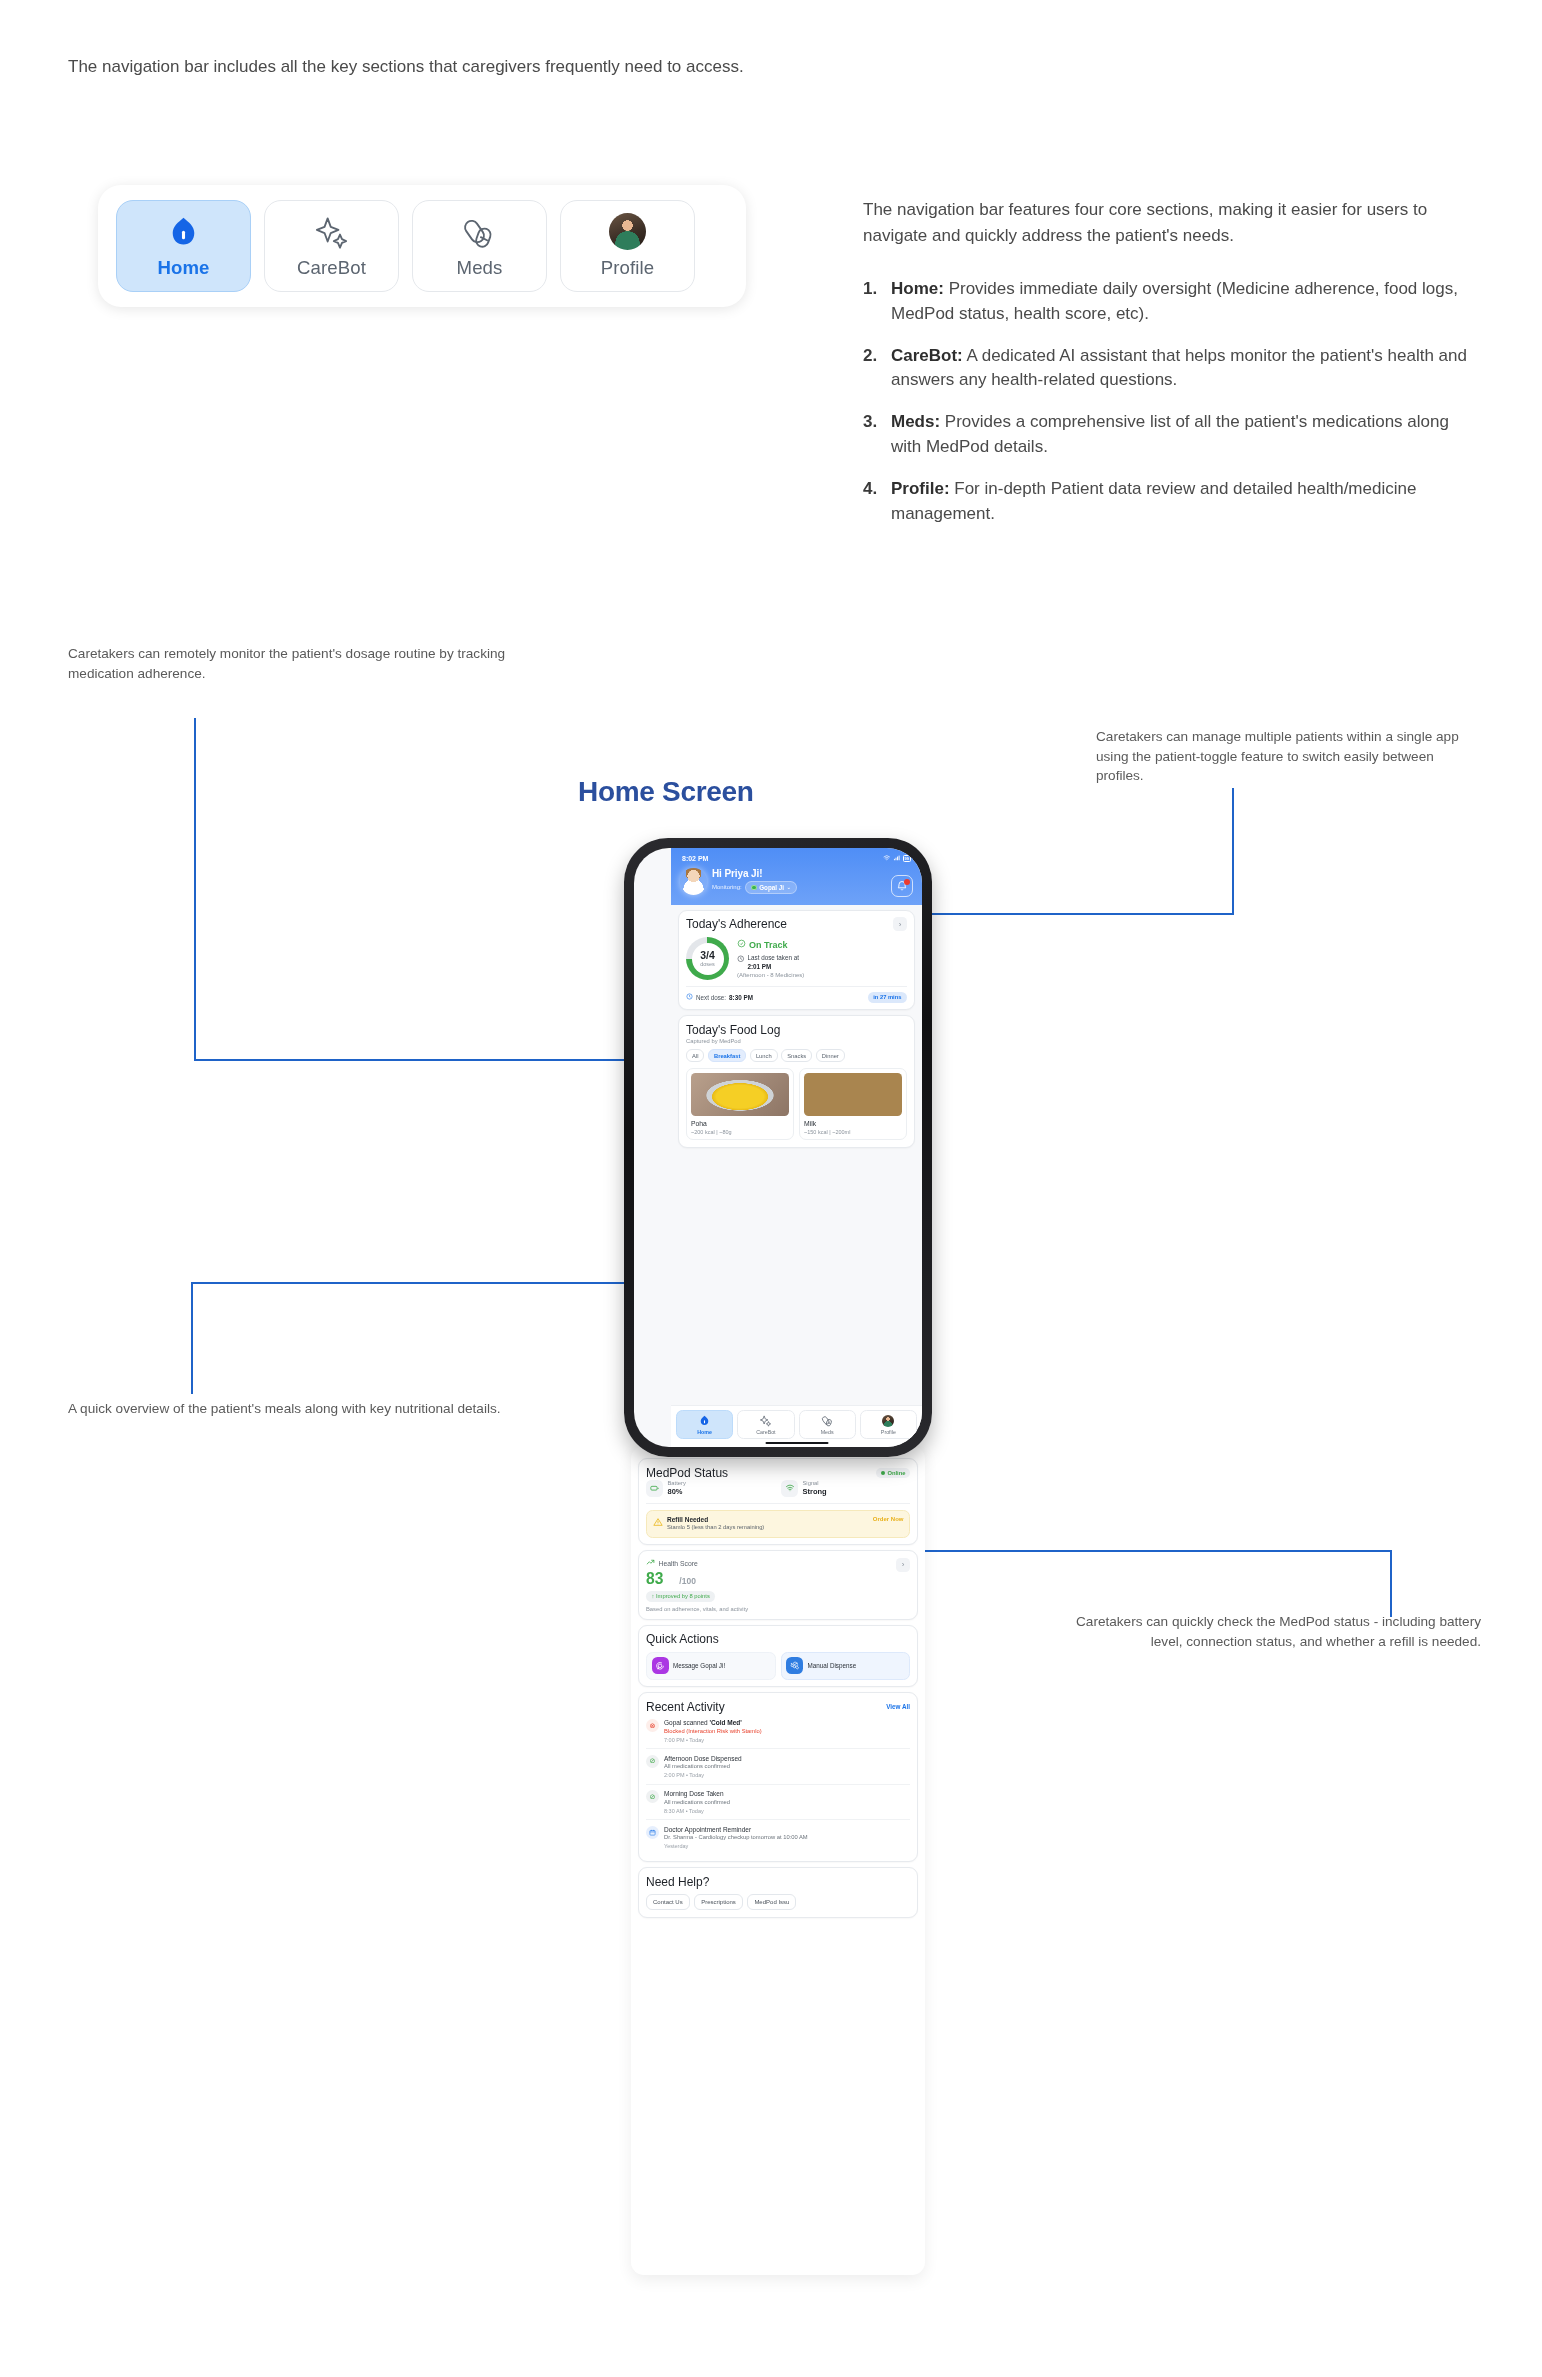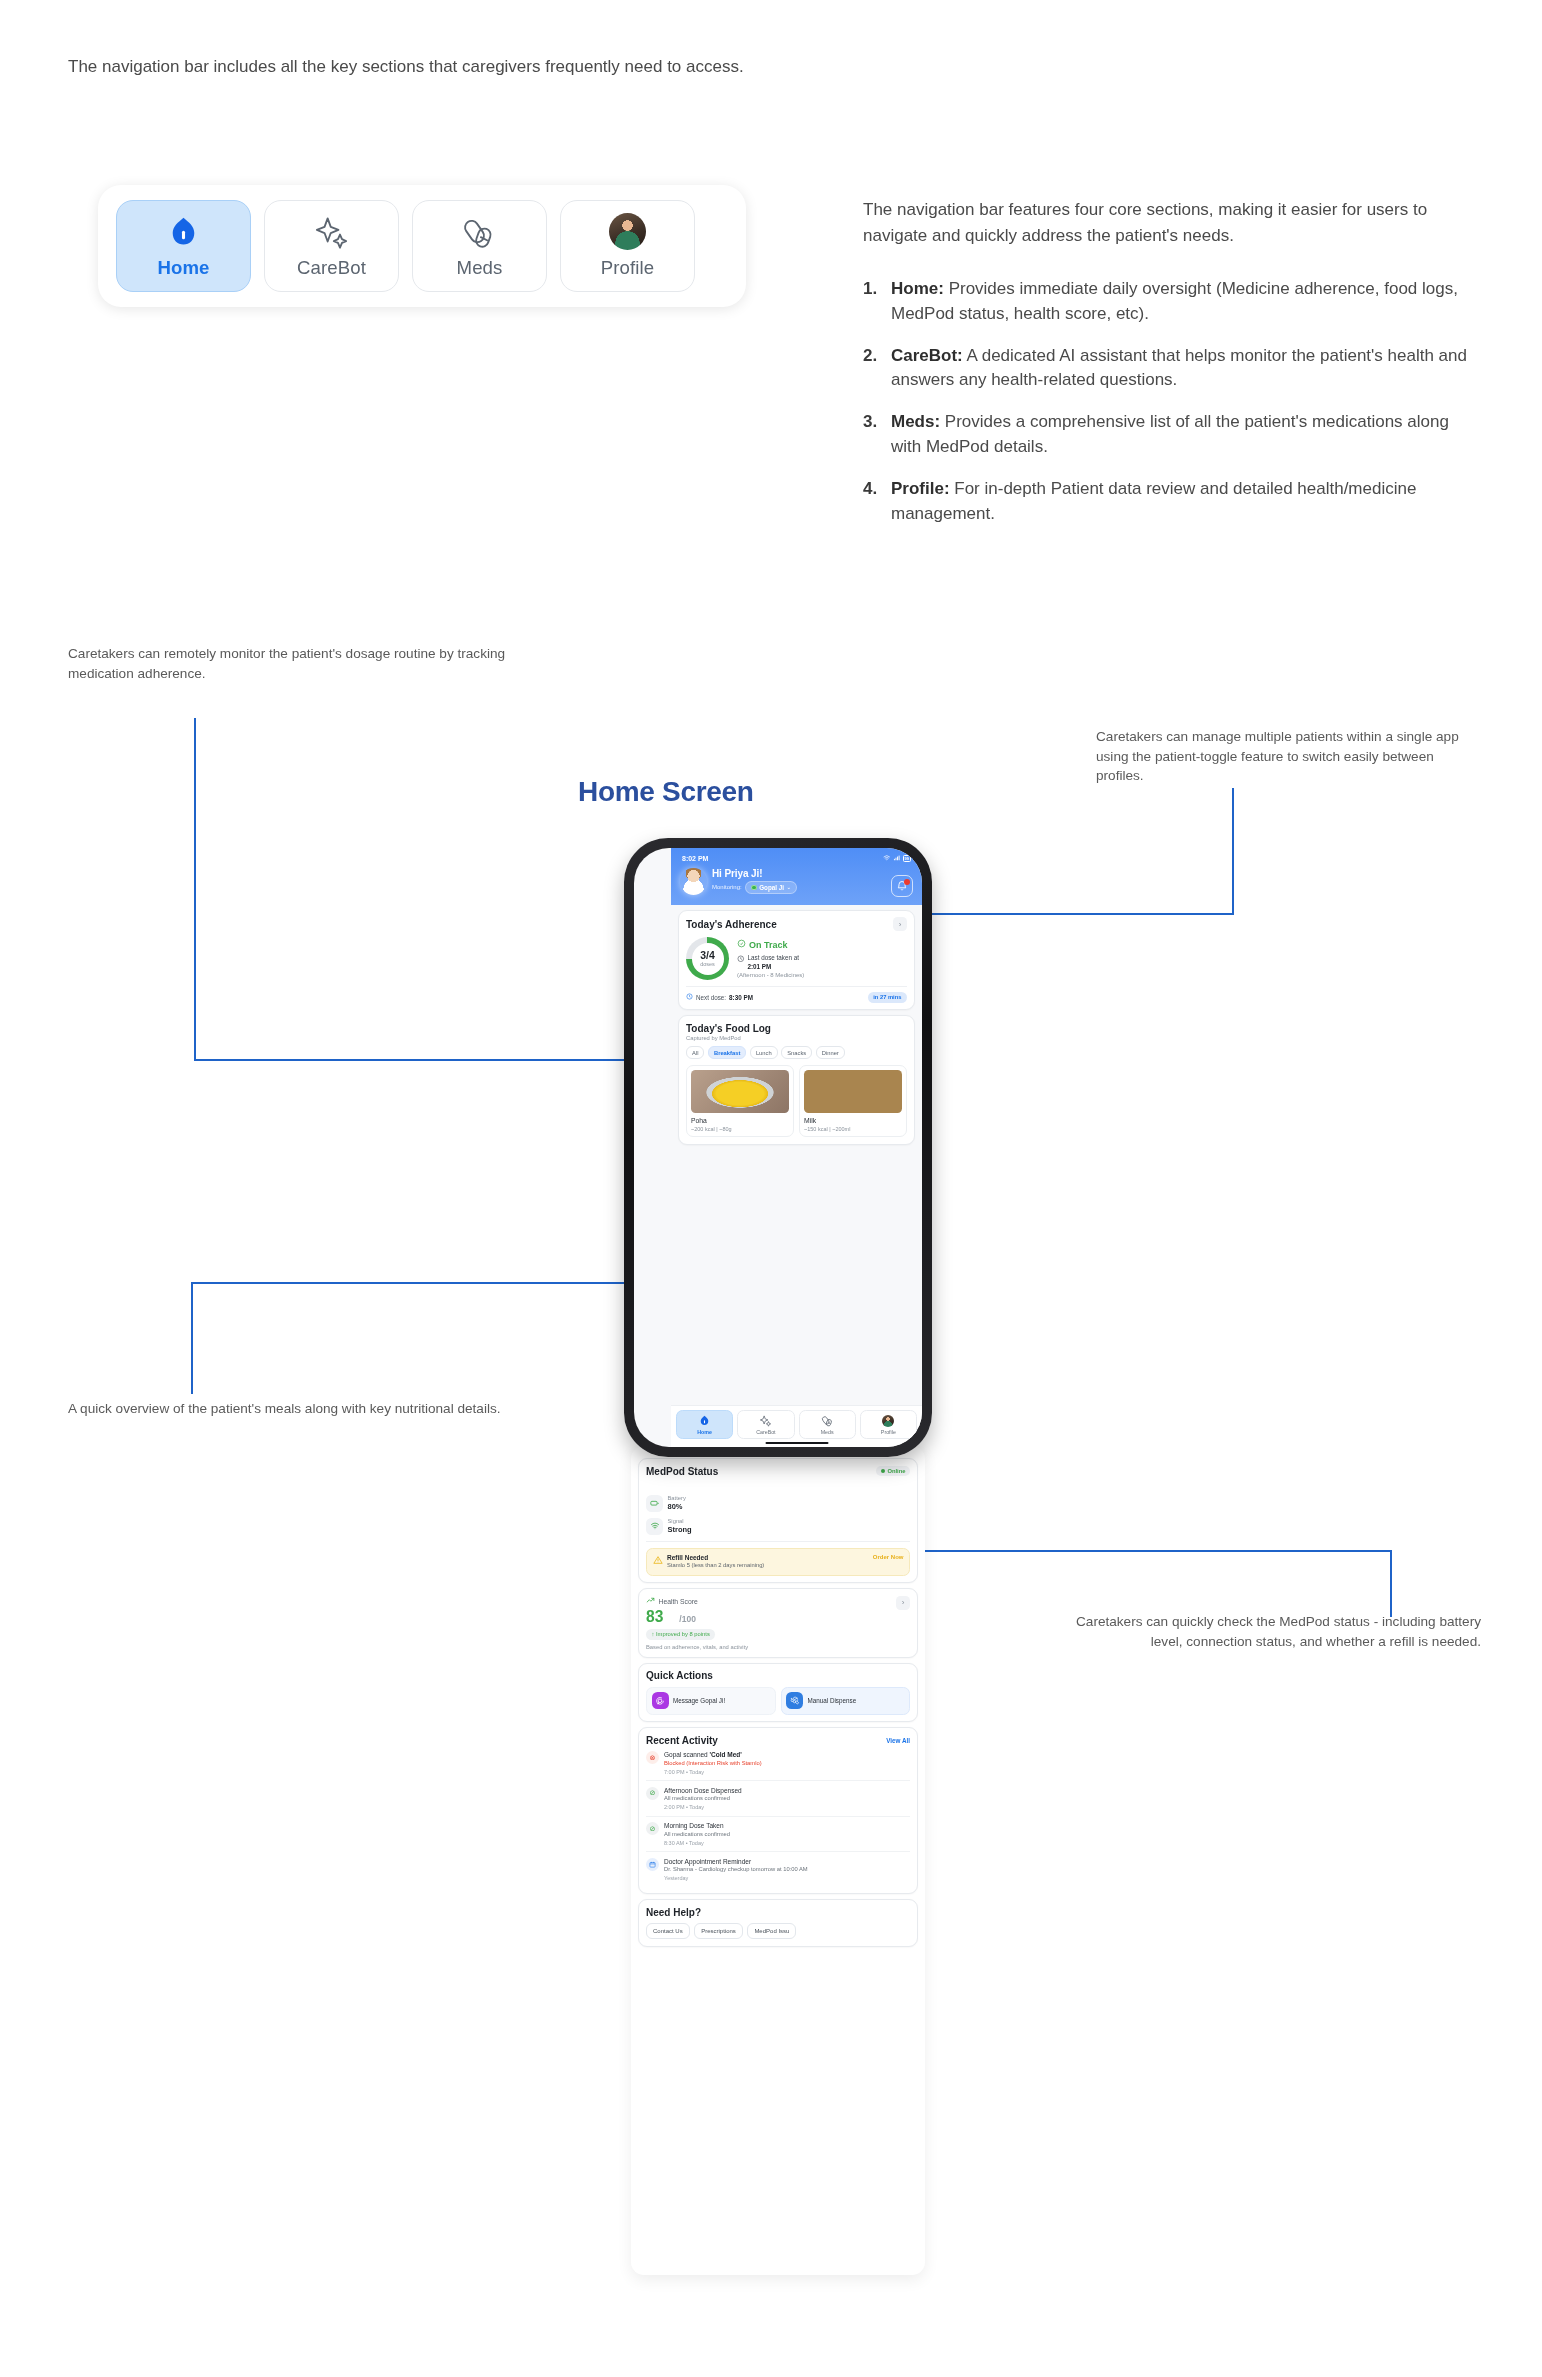--- a/index.html
+++ b/index.html
@@ -187,21 +187,21 @@
     display:flex; align-items:center; justify-content:center;
   }
   .bell-dot { position:absolute; right:2px; top:3px; width:6px;height:6px;border-radius:50%;background:#eb3b2e; }
 
   
   .card {
     background:#fff; border:0.5px solid #e7eaee; border-radius:9px;
     margin: 5px 7px; padding: 6.5px 7px;
     box-shadow: 0 0.5px 1.5px rgba(0,0,0,.03);
   }
-  .card-title { font-size: 10px; font-weight: 700; color:#1d2127; }
+  .card-title { font-size: 12px; font-weight: 400; color:#1d2127; }
   .chev-box {
     width: 14px; height: 14px; border-radius: 4.5px; background:#f1f3f6;
     display:flex;align-items:center;justify-content:center; color:#8b949e; font-size:8px;
   }
   .row-between { display:flex; align-items:center; justify-content:space-between; }
 
   
   .adh-body { display:flex; align-items:center; gap: 8px; margin-top: 6px; }
   .donut {
     width: 43px; height: 43px; border-radius: 50%; flex:none;
@@ -290,21 +290,21 @@
     border-radius: 13px;
     box-shadow: 0 5px 15px rgba(0,0,0,.07);
     padding-top: 7px;
     z-index: 2;
   }
 
   
   .status-pill { display:flex;align-items:center;gap:2.5px;background:#f1f3f6;border-radius:502px;padding:2px 4.5px; }
   .status-pill .dot { width:4px;height:4px;border-radius:50%;background:#3faa4b; }
   .status-pill span { font-size:5.8px;color:#3faa4b;font-weight:600; }
-  .mp-grid { display:flex; gap:6px; margin-top:18px;flex-direction:column; }
+  .mp-grid { display:flex; gap:6px; margin-top:0; }
   .mp-cell { flex:1; display:flex; align-items:center; gap:4.5px; }
   .mp-ico { width:17px;height:17px;border-radius:5.5px;background:#f1f3f6;display:flex;align-items:center;justify-content:center; }
   .mp-k { font-size:5.8px;color:#8b939c; }
   .mp-v { font-size:7.5px;font-weight:800;color:#1d2127;margin-top:0.5px; }
   .mp-div { margin-top:6px; border-top:0.5px solid #eef0f3; }
   .refill {
     margin-top:6px; background:#fdf6df; border:0.5px solid #f6e9bb; border-radius:6.5px;
     padding: 5px 5.5px; display:flex; gap:4.5px;
   }
   .refill-title { font-size:6.5px;font-weight:800;color:#1d2127; }

